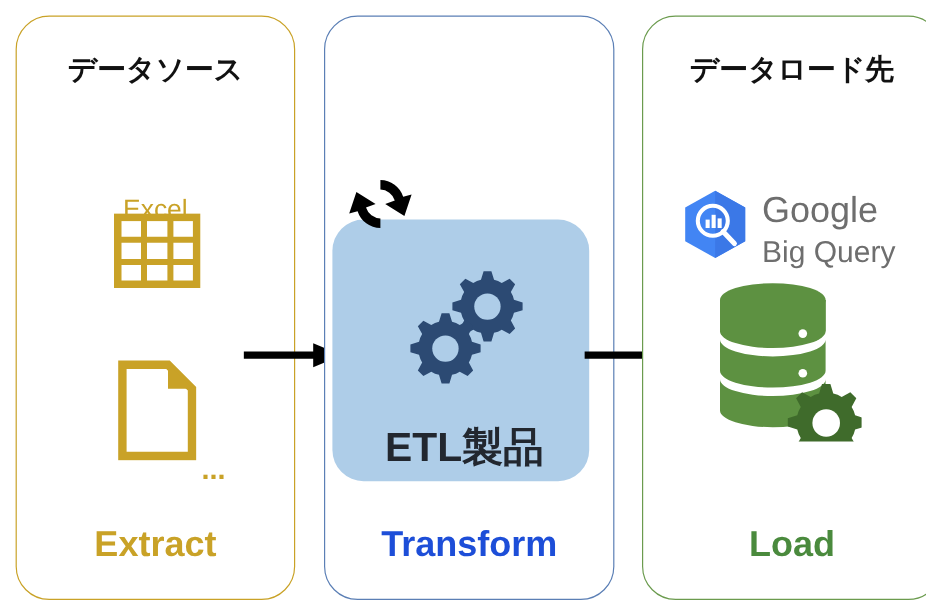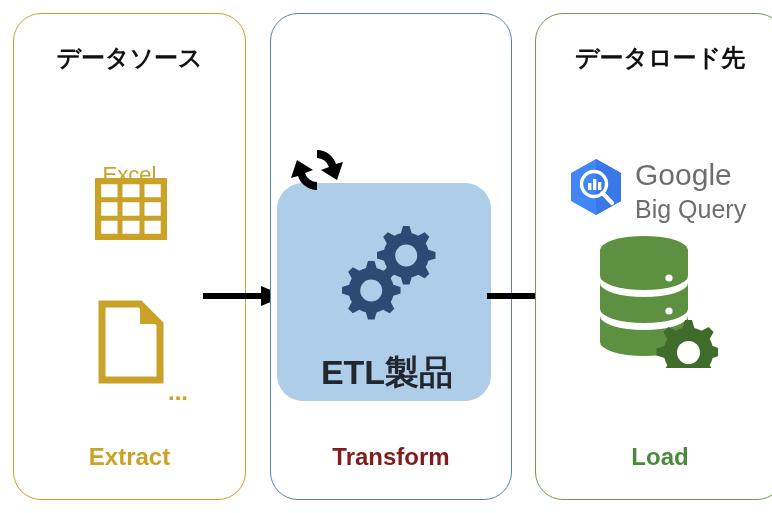--- a/index.html
+++ b/index.html
@@ -29,25 +29,25 @@
     font-weight:bold;
     font-size:24px;
     color:#111111;
     letter-spacing:0px;
     white-space:nowrap;
   }
   .panel-footer{
     position:absolute;left:0;right:0;bottom:28px;
     text-align:center;
     font-weight:bold;
-    font-size:24px;
+    font-size:30px;
     white-space:nowrap;
   }
   #footer-extract{color:#C9A227;}
-  #footer-transform{color:#7f1d1d;}
+  #footer-transform{color:#1d4ed8;}
   #footer-load{color:#4A8A3D;}
 
   
   .src-label{
     position:absolute;
     text-align:center;
     font-size:22px;
     color:#C9A227;
     white-space:nowrap;
     left:0;right:0;margin-top:20px;

